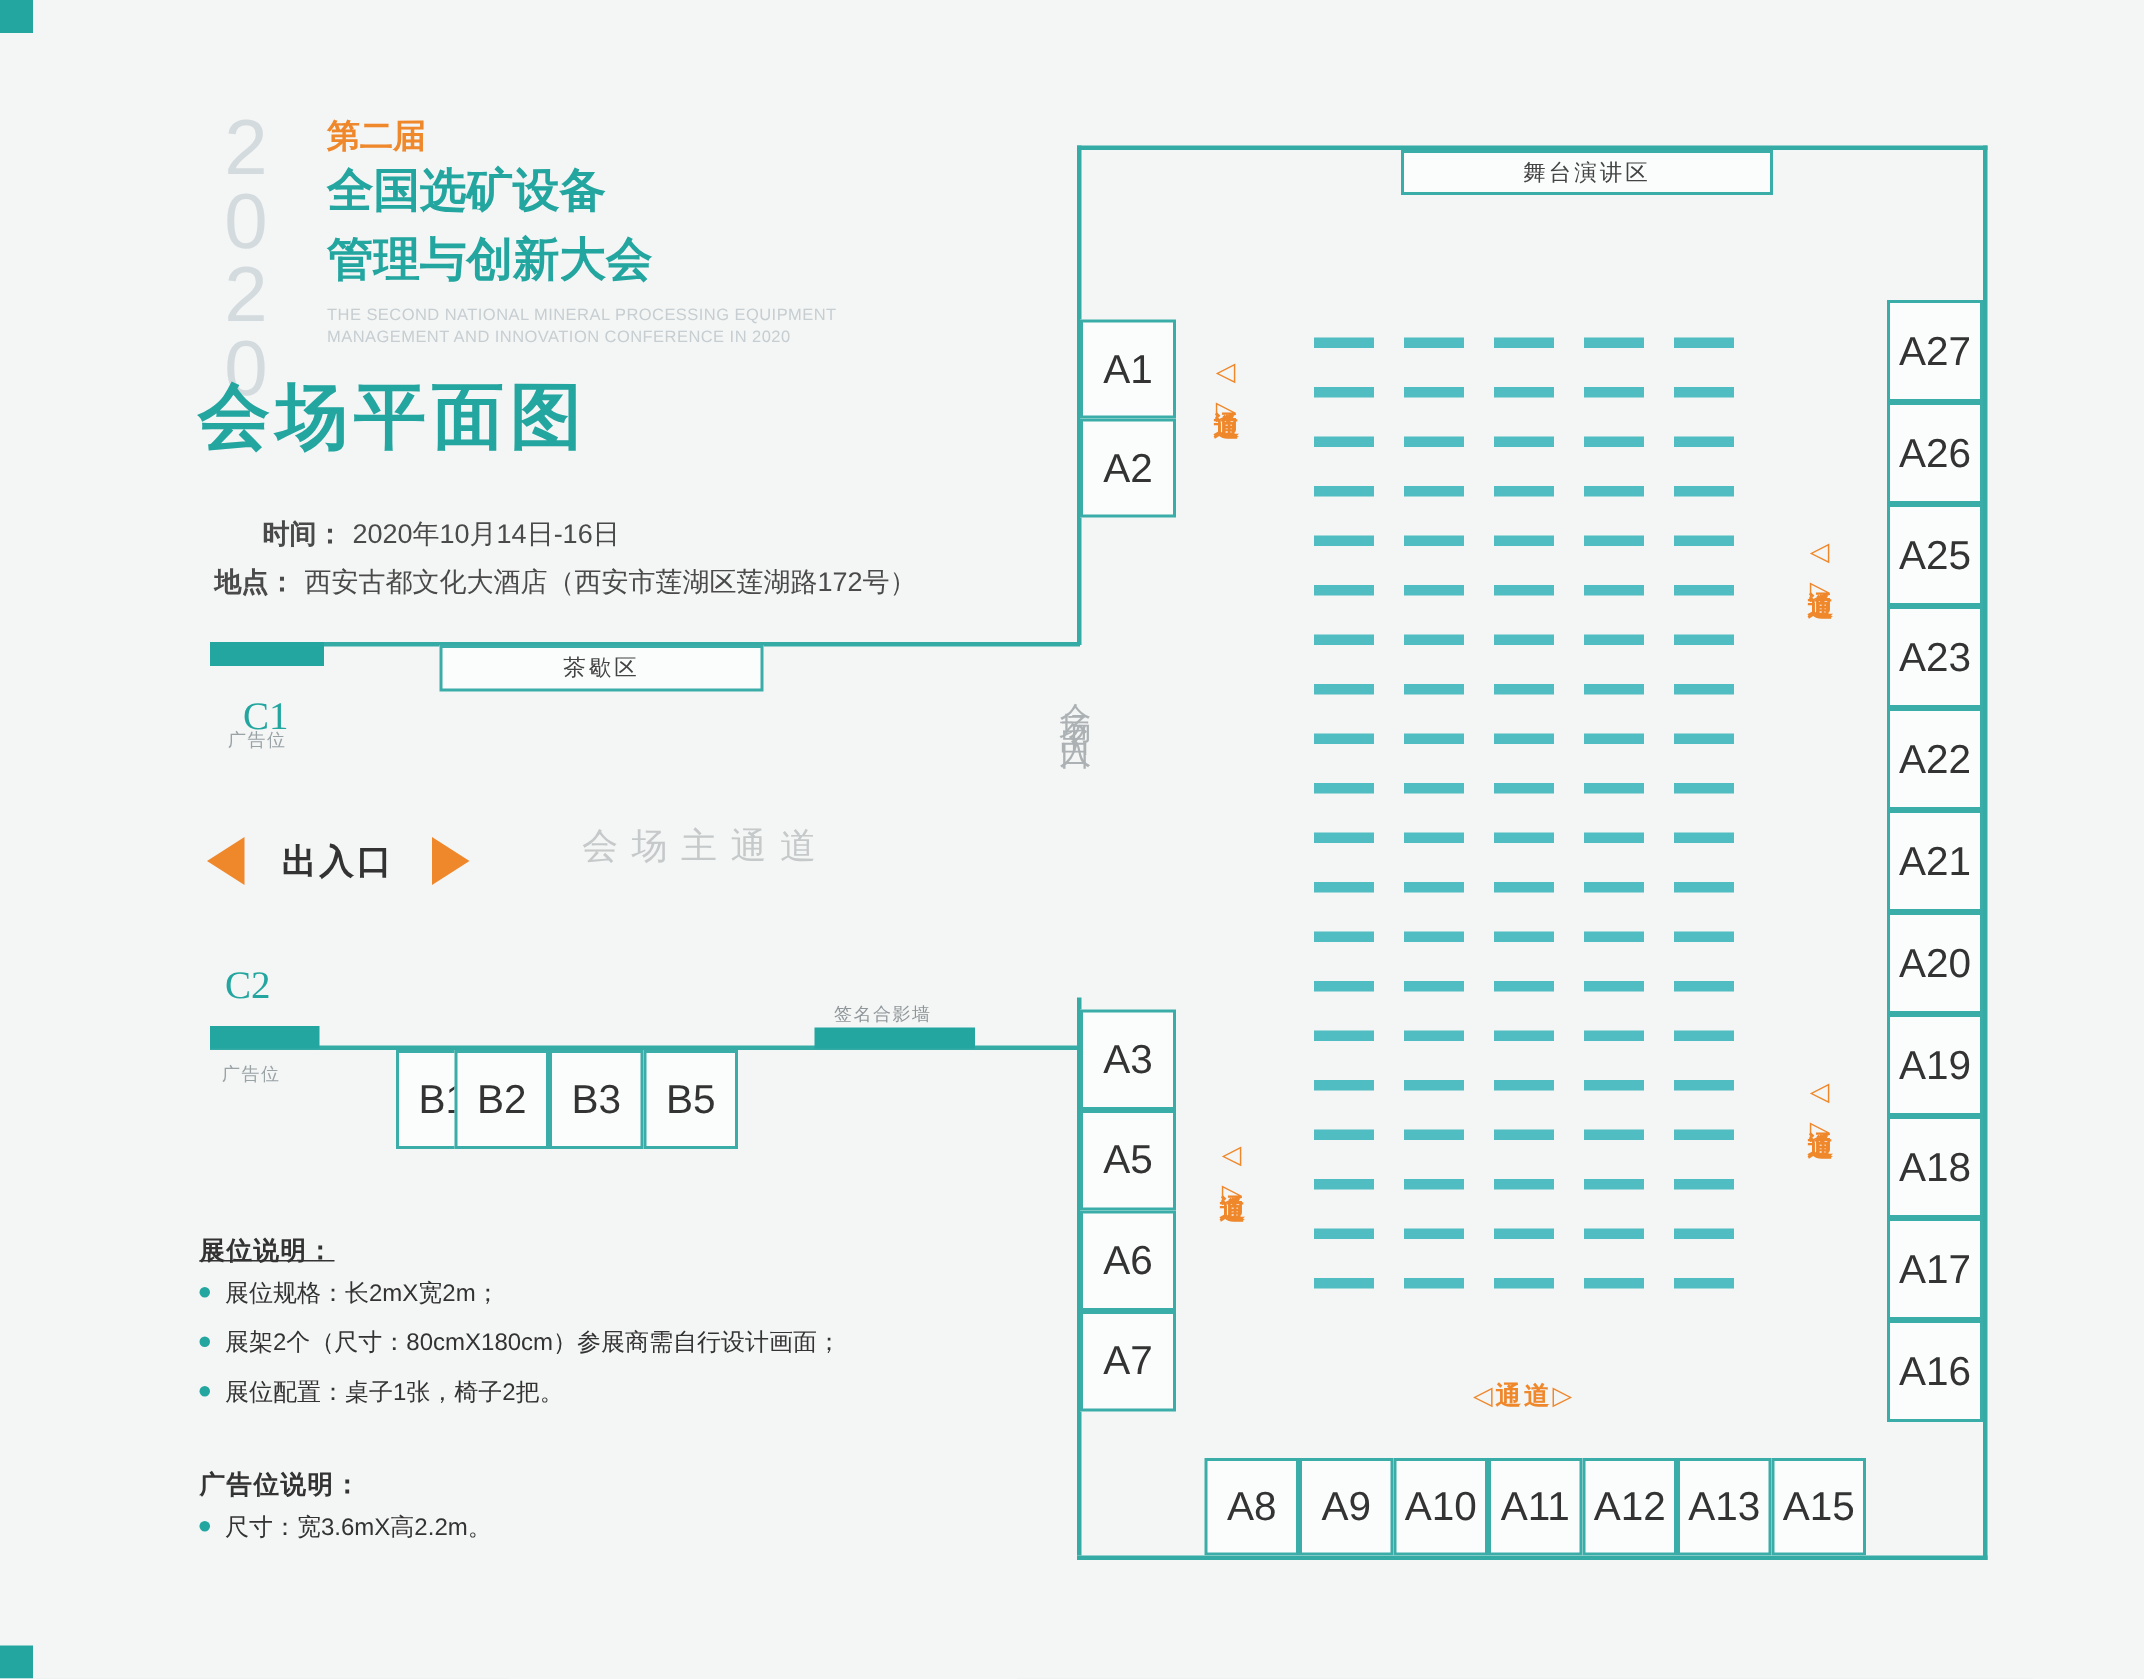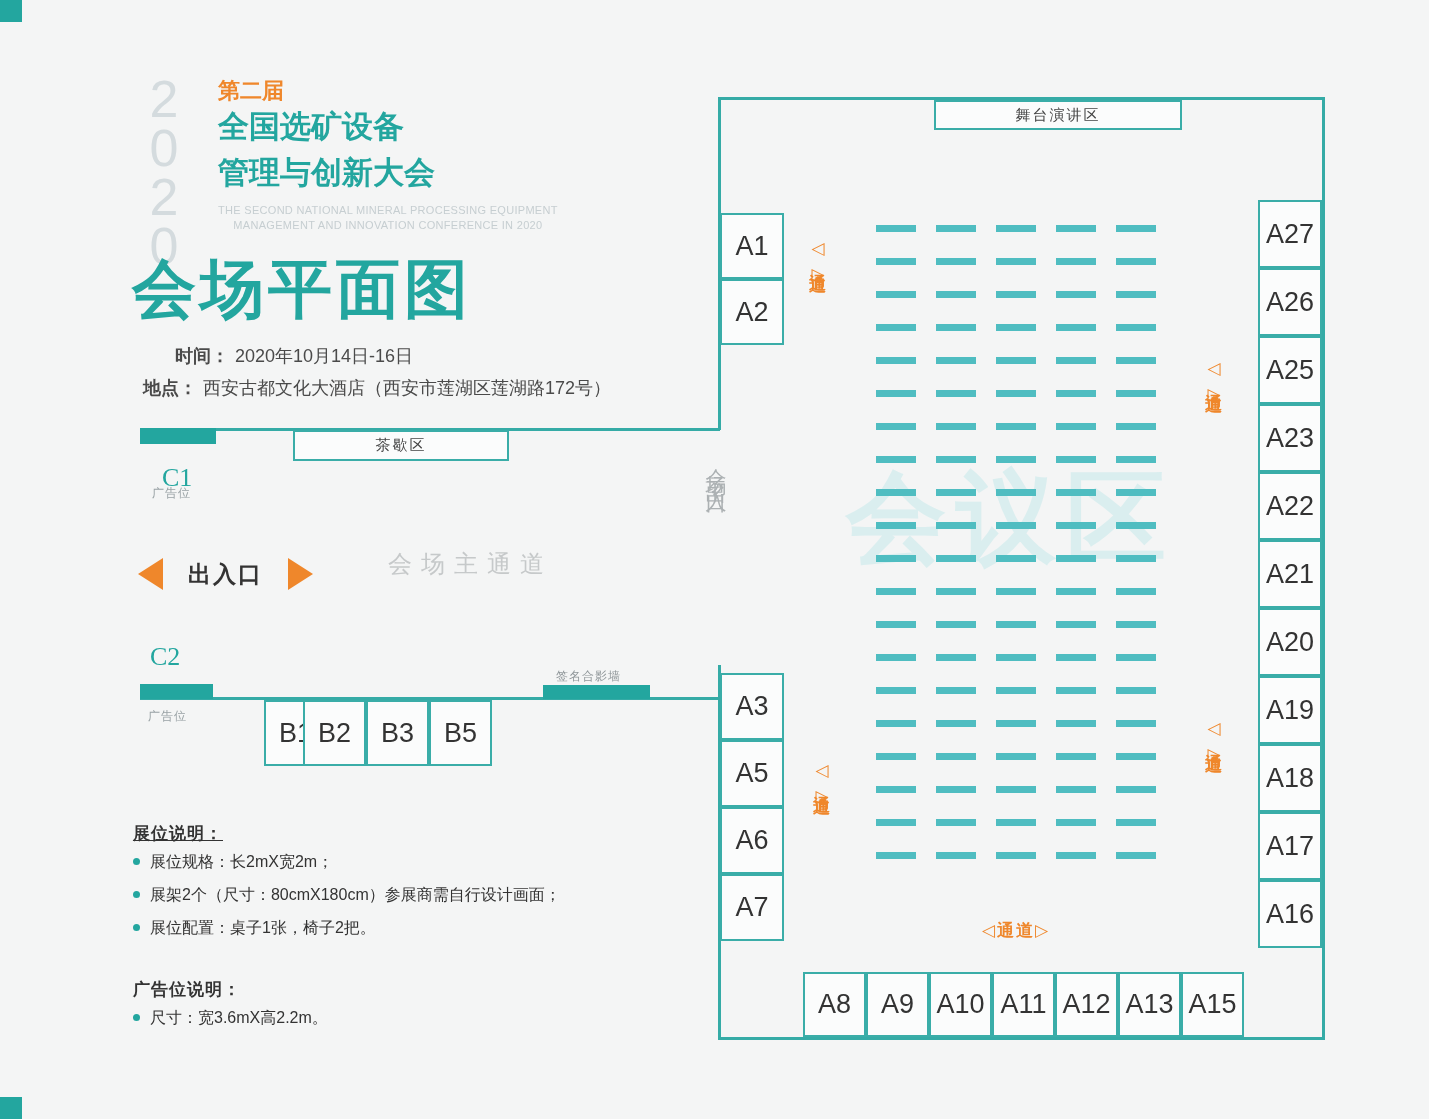--- a/index.html
+++ b/index.html
@@ -9,22 +9,22 @@
   
   .corner{position:absolute;width:22px;height:22px;background:#23A69F;}
   .corner.top{left:0;top:0;}
   .corner.bottom{left:0;bottom:0;}
 
   
   .year-vertical{position:absolute;left:134px;top:70px;writing-mode:vertical-rl;text-orientation:upright;
     font-size:52px;color:#D4DBDE;letter-spacing:-9px;height:210px;}
   .edition{position:absolute;left:218px;top:76px;font-size:22px;font-weight:bold;color:#EF872B;}
   .main-title{position:absolute;left:218px;top:104px;font-size:31px;font-weight:bold;color:#23A69F;line-height:46px;}
-  .subtitle-en{position:absolute;left:218px;top:203px;font-size:11px;color:#C6CED1;line-height:15px;letter-spacing:.3px;text-align:center;}
-  .page-title{position:absolute;left:132px;top:246px;font-size:64px;font-weight:bold;color:#23A69F;letter-spacing:4px;}
+  .subtitle-en{position:absolute;left:218px;top:203px;font-size:11px;color:#C6CED1;line-height:15px;letter-spacing:.3px;}
+  .page-title{position:absolute;left:132px;top:246px;font-size:48px;font-weight:bold;color:#23A69F;letter-spacing:4px;}
   .info-row{position:absolute;left:143px;font-size:18px;color:#4A4A4A;}
   .info-row .lbl{font-weight:bold;margin-right:6px;}
 
   
   .wall{position:absolute;background:#35ABA6;}
 
   
   .booth{position:absolute;box-sizing:border-box;background:#fbfcfc;border:2px solid #3AADA8;
     display:flex;align-items:center;justify-content:center;font-size:27px;color:#333;z-index:3;}
   .room-box{position:absolute;box-sizing:border-box;background:#fbfcfc;border:2px solid #3AADA8;
@@ -116,21 +116,20 @@
     <div class="tri-left"></div>
     <div class="entrance-text">出入口</div>
     <div class="tri-right"></div>
   </div>
   <div class="main-aisle">会场主通道</div>
 
   <div class="venue-entrance">会场出入口</div>
 
   <div class="room-box" style="left:934px;top:100px;width:248px;height:30px;">舞台演讲区</div>
 
-  <div class="watermark">会议区</div>
   <div class="seating">
       <div class="seat-row"></div>
       <div class="seat-row"></div>
       <div class="seat-row"></div>
       <div class="seat-row"></div>
       <div class="seat-row"></div>
       <div class="seat-row"></div>
       <div class="seat-row"></div>
       <div class="seat-row"></div>
       <div class="seat-row"></div>

